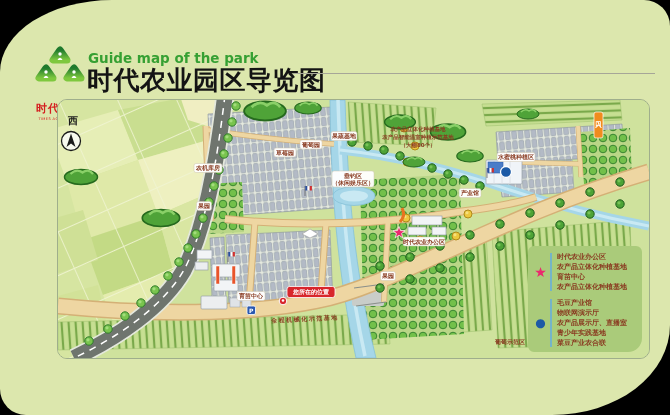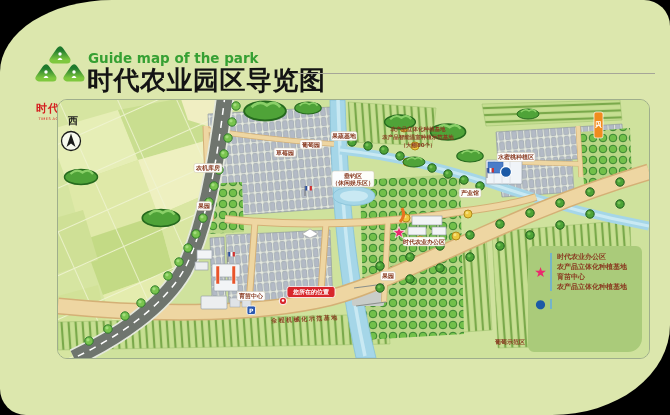--- a/index.html
+++ b/index.html
@@ -375,16 +375,23 @@
         <ul class="lg-items">
           <li>时代农业办公区</li>
           <li>农产品立体化种植基地</li>
           <li>育苗中心</li>
           <li>农产品立体化种植基地</li>
         </ul>
       </div>
       <div class="lg-group">
         <div class="lg-marker lg-dot">●</div>
         <div class="lg-vline"></div>
+        <ul class="lg-items">
+          <li>毛豆产业馆</li>
+          <li>物联网演示厅</li>
+          <li>农产品展示厅、直播室</li>
+          <li>青少年实践基地</li>
+          <li>菜豆产业农合联</li>
+        </ul>
       </div>
     </div>
   </div>
 </div>
 
 </body></html>

